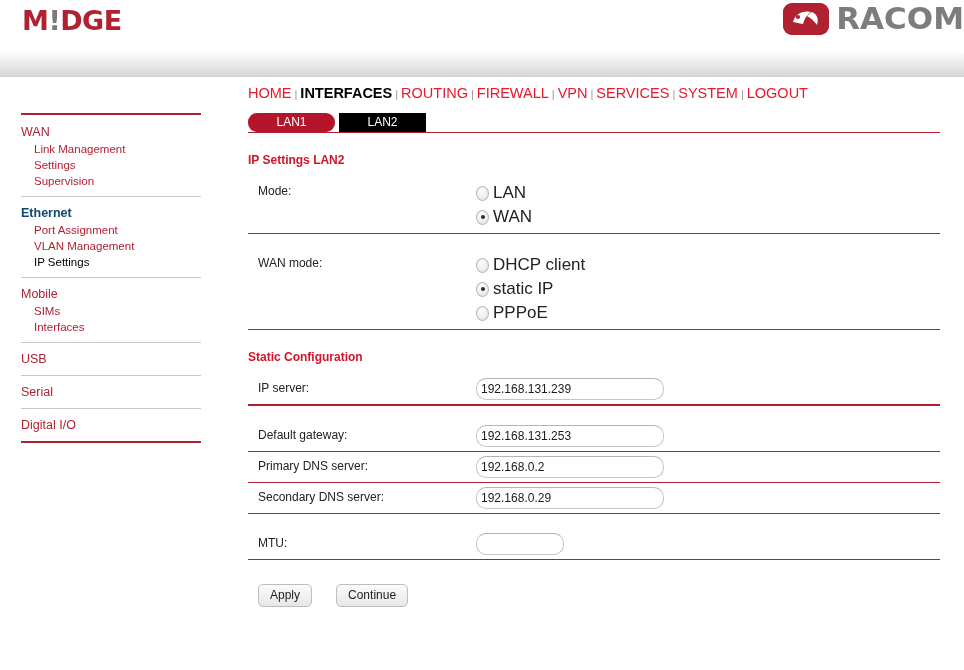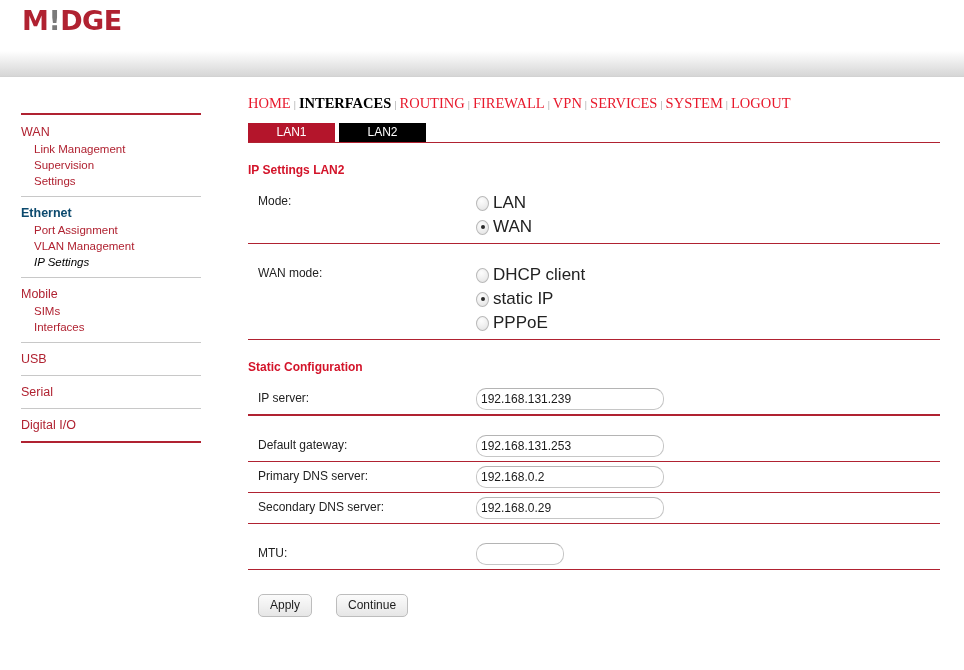--- a/index.html
+++ b/index.html
@@ -108,36 +108,34 @@
   }
   .side-sub {
     font-size: 11.5px;
     color: #b02231;
     line-height: 16px;
     padding-left: 13px;
     cursor: pointer;
   }
   .side-sub.current {
     color: #000000;
-    font-style: italic;
   }
 
   
   .main {
     position: absolute;
     left: 248px;
     top: 0px;
     width: 692px;
   }
   .topnav {
-    padding-top: 16px;
+    padding-top: 6px;
     font-size: 14.5px;
     line-height: 20px;
     white-space: nowrap;
-    font-family: Liberation Serif, serif;
   }
   .topnav a {
     color: #e8192c;
     text-decoration: none;
     cursor: pointer;
   }
   .topnav a.active {
     color: #000000;
     font-weight: bold;
   }
@@ -158,21 +156,21 @@
     height: 19px;
     line-height: 19px;
     padding: 0 0;
     width: 87px;
     text-align: center;
     font-size: 12px;
     color: #ffffff;
     cursor: pointer;
     user-select: none;
   }
-  .tab.red { background: #b4152b; }
+  .tab.red { background: #b4152b; border-radius: 9px; }
   .tab.black { background: #000000; margin-left: 4px; }
   .tabs-rule {
     border-top: 1px solid #b02231;
     width: 692px;
     margin-top: 0px;
   }
 
   .sect-title {
     color: #d3142a;
     font-weight: bold;
@@ -278,33 +276,44 @@
     cursor: pointer;
     line-height: 14px;
   }
 </style>
 </head>
 <body>
 
 <div class="banner">
   <div class="brand-midge"><span>M</span><span class="bang">!</span><span>DGE</span></div>
 
+  <div class="brand-racom">
+    <span class="racom-mark">
+      <svg width="46" height="32" viewBox="0 0 46 32" aria-hidden="true">
+        <rect x="0" y="0" width="46" height="32" rx="9" fill="#b02231"></rect>
+        <path d="M10 19 C12 11, 20 7, 28 9 C24 12, 21 16, 20 21 C16 20, 13 20, 10 19 Z" fill="#ffffff"></path>
+        <path d="M29 9 C34 11, 36 16, 34 22 C31 18, 28 15, 24 13 Z" fill="#ffffff"></path>
+        <circle cx="15" cy="14" r="2.1" fill="#b02231"></circle>
+      </svg>
+    </span>
+    <span class="racom-word">RACOM</span>
+  </div>
 </div>
 <div class="banner-fade"></div>
 
 <div class="page">
 
   <nav class="sidebar">
     <div class="side-rule-top"></div>
 
     <div class="side-group">
       <div class="side-head">WAN</div>
       <div class="side-sub">Link Management</div>
+      <div class="side-sub">Settings</div>
       <div class="side-sub">Supervision</div>
-      <div class="side-sub">Settings</div>
     </div>
     <div class="side-rule-mid"></div>
 
     <div class="side-group">
       <div class="side-head active">Ethernet</div>
       <div class="side-sub">Port Assignment</div>
       <div class="side-sub">VLAN Management</div>
       <div class="side-sub current">IP Settings</div>
     </div>
     <div class="side-rule-mid"></div>

